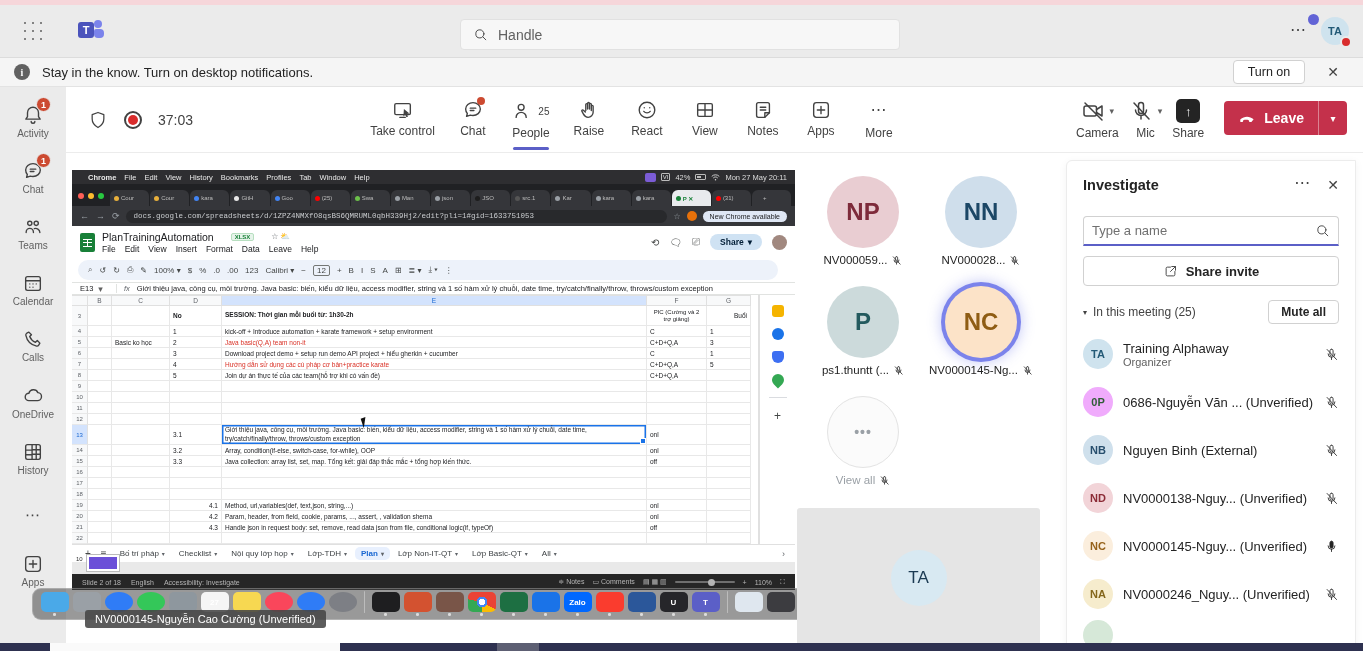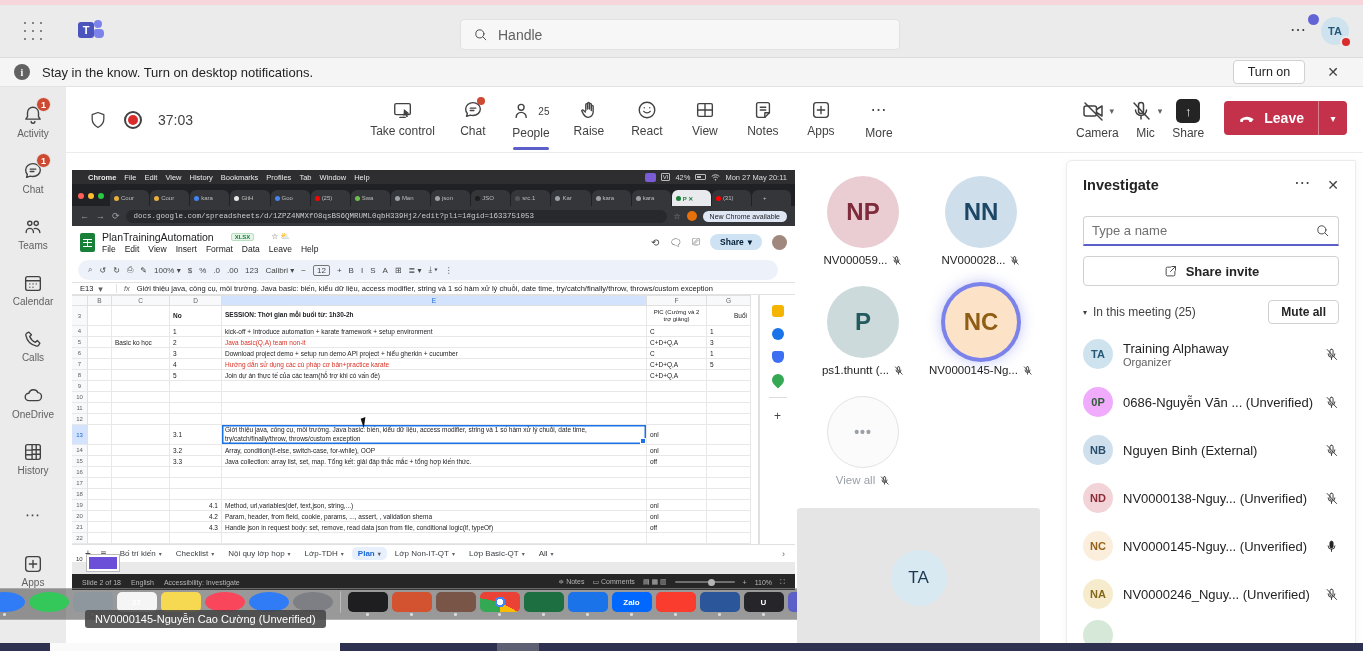--- a/index.html
+++ b/index.html
@@ -154,21 +154,21 @@
   .ppt-thumb { position:absolute; left:14px; top:-8px; width:34px; height:18px; background:#fff; border:1px solid #bbb; display:flex; }
   .ppt-thumb i { margin:2px; flex:1; background:#6b4fd8; }
   .ppt-thumb-num { position:absolute; left:4px; top:-6px; font-size:6px; color:#333; }
   .pptbar { position:absolute; left:0; top:404px; width:723px; height:16px; background:#262626; display:flex; align-items:center; gap:10px; padding:0 10px; color:#b5b5b5; font-size:7px; }
   .pptbar .right { margin-left:auto; display:flex; align-items:center; gap:8px; }
   .ppt-slider { width:60px; height:2px; background:#6f6f6f; border-radius:1px; position:relative; }
   .ppt-slider i { position:absolute; left:55%; top:-2.5px; width:7px; height:7px; border-radius:50%; background:#b5b5b5; }
 
   .dock { position:absolute; left:50%; transform:translateX(-50%); top:418px; height:32px; background:rgba(70,70,70,.55); border:1px solid rgba(255,255,255,.25); border-radius:9px; display:flex; align-items:center; gap:4px; padding:3px 8px; }
   .dock-item { display:flex; flex-direction:column; align-items:center; gap:1px; }
-  .d-icon { width:40px; height:20px; border-radius:5px; display:flex; align-items:center; justify-content:center; color:#fff; font-size:6px; font-weight:bold; }
+  .d-icon { width:28px; height:20px; border-radius:5px; display:flex; align-items:center; justify-content:center; color:#fff; font-size:6px; font-weight:bold; }
   .d-icon.round { border-radius:50%; }
   .d-icon.chrome { background: radial-gradient(circle at center, #fff 0 3px, #4285f4 3px 5.5px, transparent 5.5px), conic-gradient(#ea4335 0 33%, #fbbc05 33% 50%, #34a853 50% 78%, #ea4335 78% 100%); }
   .d-div { width:1px; height:22px; background:rgba(255,255,255,.35); margin:0 3px; }
   .rundot { width:2.5px; height:2.5px; border-radius:50%; background:#ddd; opacity:0; }
   .dock-item.running .rundot { opacity:1; }
   .cal-label { color:#e23b2e; font-size:8px; font-weight:bold; }
 
   .speaker-label { position:absolute; left:13px; top:440px; background:rgba(70,70,70,.88); color:#fff; font-size:11px; padding:3px 10px; border-radius:3px; white-space:nowrap; z-index:9; }
 
   
@@ -885,21 +885,21 @@
         <span class="sp-div"></span>
         <span class="sp-plus">+</span>
       </div>
 
       <div class="sheettabs">
         <span class="st-ctl">+</span>
         <span class="st-ctl">≡</span>
         <span style="display:flex; gap:2px; align-items:center;">
 
             <span class="st-tab">
-              <span>Bố trí kiến</span>
+              <span>Bố trí pháp</span>
               <span class="car">▾</span>
             </span>
 
             <span class="st-tab">
               <span>Checklist</span>
               <span class="car">▾</span>
             </span>
 
             <span class="st-tab">
               <span>Nội quy lớp họp</span>

